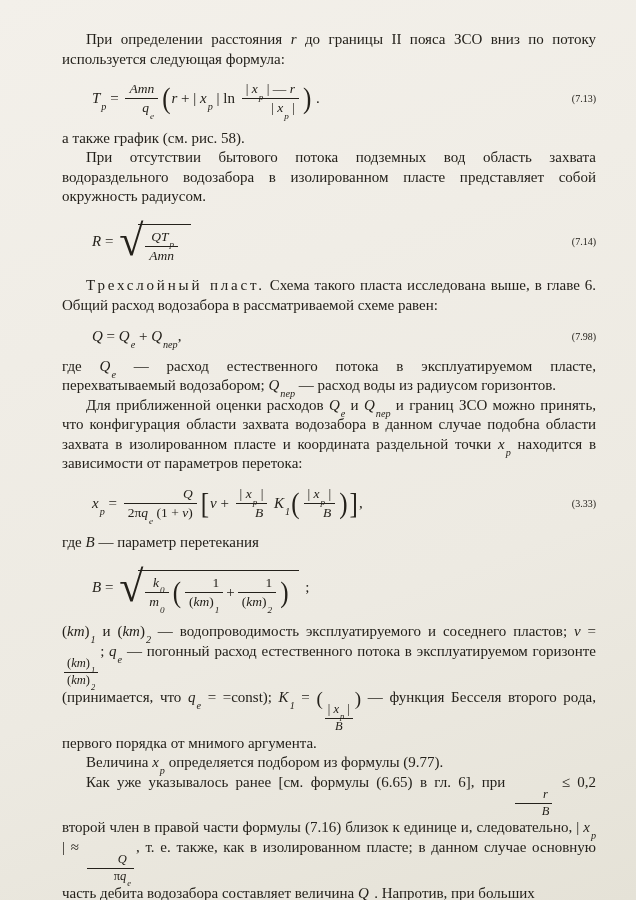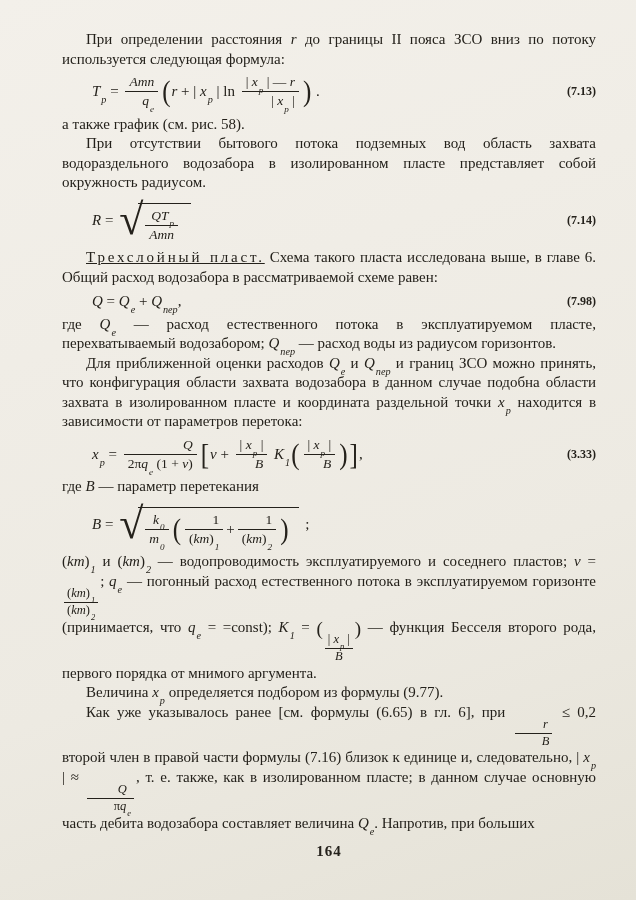--- a/index.html
+++ b/index.html
@@ -7,24 +7,24 @@
   body {
     overflow:hidden;
     background: linear-gradient(160deg,#f3f0ea 0%,#edeae2 65%,#e5e2d7 100%);
     font-family:"Liberation Serif","DejaVu Serif",serif;
     color:#24211b;
   }
   .page { width:636px; height:700px; padding:30px 40px 0 62px; }
   .para { font-size:15px; line-height:19.6px; text-align:justify; }
   .indent { text-indent:24px; }
   .it { font-style:italic; }
-  .spaced { letter-spacing:2.8px;text-decoration:underline; }
+  .spaced { letter-spacing:2.8px; }
   sub { font-size:68%; font-style:italic; line-height:0; position:relative; top:0.3em; margin-left:1px; }
-  .eqrow { display:flex; align-items:center; margin:5px 0; padding-left:30px; font-size:15px; }
-  .eqnum { margin-left:auto; font-size:12px;font-weight:bold; }
+  .eqrow { display:flex; align-items:center; margin:12px 0; padding-left:30px; font-size:15px; }
+  .eqnum { margin-left:auto; font-size:10px; }
   .eq { display:inline-flex; align-items:center; }
   .run { display:inline-block; white-space:pre; }
   .frac { display:inline-flex; flex-direction:column; text-align:right; line-height:1.2; font-size:13.5px; margin:0 3px; }
   .frac .num { border-bottom:1px solid #24211b; padding:0 4px 1px; }
   .frac .den { padding:1px 4px 0; }
   .ifrac { display:inline-flex; flex-direction:column; text-align:center; line-height:1.1; font-size:12.5px; margin:0 2px; vertical-align:-0.9em; }
   .ifrac .num { border-bottom:1px solid #24211b; padding:0 3px 1px; }
   .ifrac .den { padding:1px 3px 0; }
   .bigp { font-size:25px; line-height:1; display:inline-block; transform:scaleY(1.15); margin:0 1px; font-weight:300; }
   .mparen { font-size:19px; vertical-align:-0.15em; }

